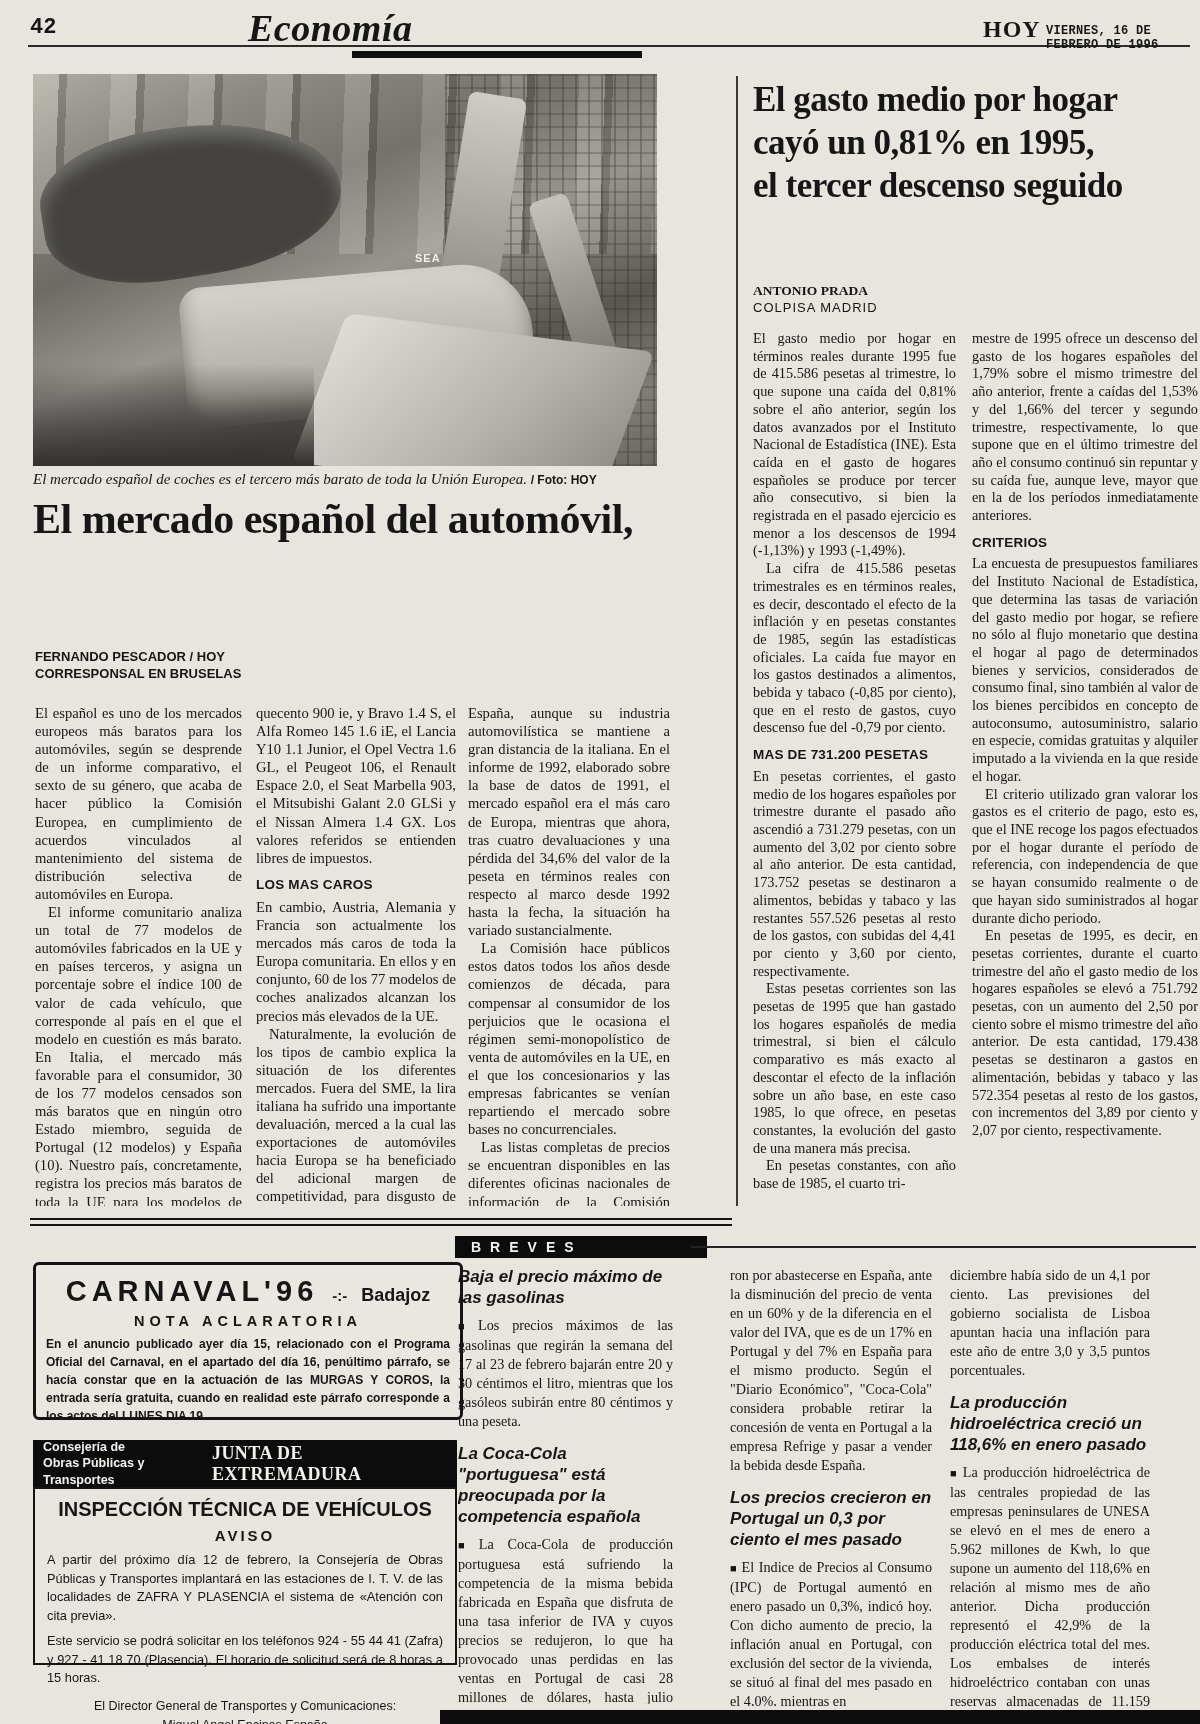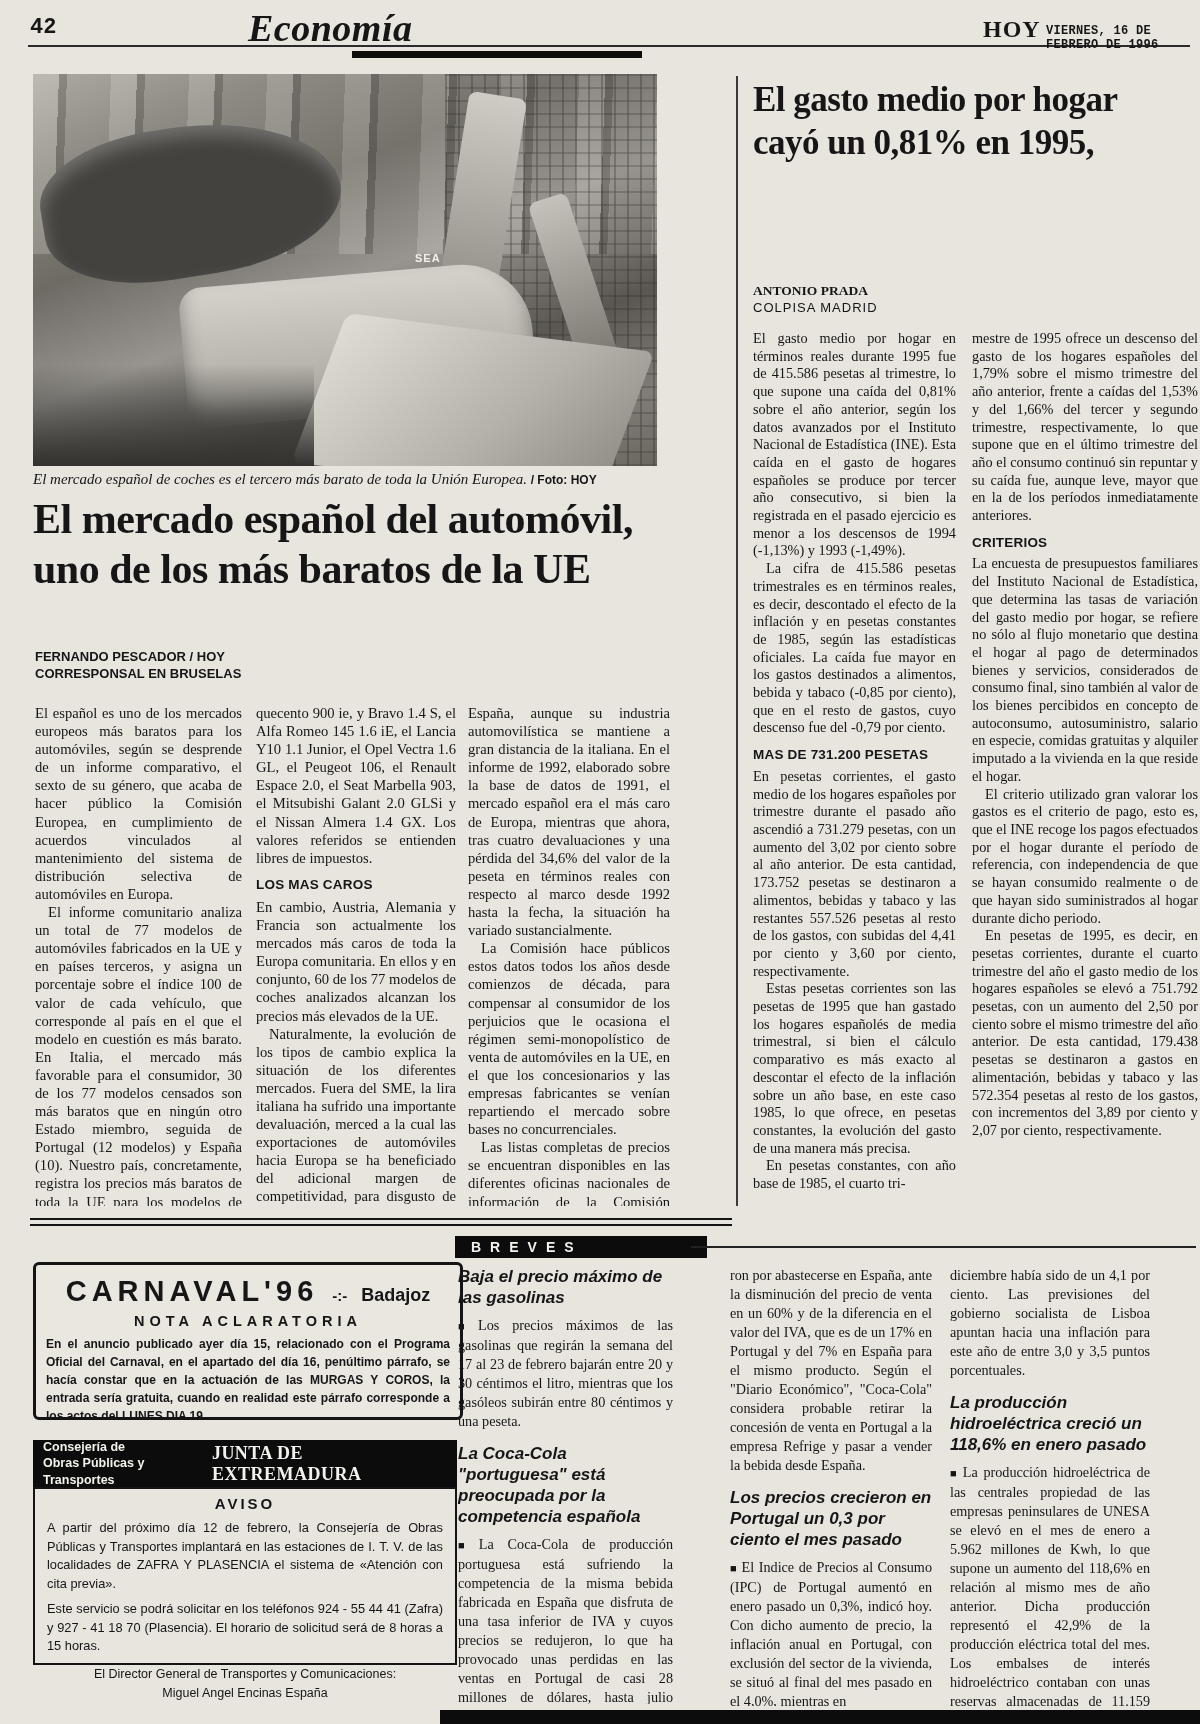--- a/index.html
+++ b/index.html
@@ -99,21 +99,20 @@
     <div class="ph ph-floor"></div>
     <div class="ph ph-label" style="left:382px;top:178px;">SEA</div>
   </div>
   <div class="abs caption" style="left:33px;top:471px;width:640px;">
     <span>El mercado español de coches es el tercero más barato de toda la Unión Europea.</span>
     <span class="credit">/ Foto: HOY</span>
   </div>
 
   <div class="abs headline-main" style="left:33px;top:494px;width:645px;">
     <div>El mercado español del automóvil,</div>
-    <div>uno de los más baratos de la UE</div>
   </div>
 
   <div class="abs byline" style="left:35px;top:648px;">
     <div>FERNANDO PESCADOR / HOY</div>
     <div>CORRESPONSAL EN BRUSELAS</div>
   </div>
 
   <div class="abs col body-main" style="left:35px;top:704px;width:207px;height:502px;">
     <p>El español es uno de los mercados europeos más baratos para los automóviles, según se desprende de un informe comparativo, el sexto de su género, que acaba de hacer público la Comisión Europea, en cumplimiento de acuerdos vinculados al mantenimiento del sistema de distribución selectiva de automóviles en Europa.</p>
     <p>El informe comunitario analiza un total de 77 modelos de automóviles fabricados en la UE y en países terceros, y asigna un porcentaje sobre el índice 100 de valor de cada vehículo, que corresponde al país en el que el modelo en cuestión es más barato. En Italia, el mercado más favorable para el consumidor, 30 de los 77 modelos censados son más baratos que en ningún otro Estado miembro, seguida de Portugal (12 modelos) y España (10). Nuestro país, concretamente, registra los precios más baratos de toda la UE para los modelos de Fiat Cin-</p>
@@ -131,20 +130,21 @@
     <p>España, aunque su industria automovilística se mantiene a gran distancia de la italiana. En el informe de 1992, elaborado sobre la base de datos de 1991, el mercado español era el más caro de Europa, mientras que ahora, tras cuatro devaluaciones y una pérdida del 34,6% del valor de la peseta en términos reales con respecto al marco desde 1992 hasta la fecha, la situación ha variado sustancialmente.</p>
     <p>La Comisión hace públicos estos datos todos los años desde comienzos de década, para compensar al consumidor de los perjuicios que le ocasiona el régimen semi-monopolístico de venta de automóviles en la UE, en el que los concesionarios y las empresas fabricantes se venían repartiendo el mercado sobre bases no concurrenciales.</p>
     <p>Las listas completas de precios se encuentran disponibles en las diferentes oficinas nacionales de información de la Comisión Europea, y en las bases de datos de la Unión Europea.</p>
   </div>
 
   <div class="abs vrule" style="left:736px;top:76px;height:1130px;"></div>
 
   <div class="abs headline-right" style="left:753px;top:78px;width:445px;">
     <div>El gasto medio por hogar</div>
     <div>cayó un 0,81% en 1995,</div>
+    <div>el tercer descenso seguido</div>
   </div>
   <div class="abs byline2" style="left:753px;top:282px;">
     <div class="l1">ANTONIO PRADA</div>
     <div class="l2">COLPISA MADRID</div>
   </div>
 
   <div class="abs col body-right" style="left:753px;top:330px;width:203px;height:876px;">
     <p>El gasto medio por hogar en términos reales durante 1995 fue de 415.586 pesetas al trimestre, lo que supone una caída del 0,81% sobre el año anterior, según los datos avanzados por el Instituto Nacional de Estadística (INE). Esta caída en el gasto de hogares españoles se produce por tercer año consecutivo, si bien la registrada en el pasado ejercicio es menor a los descensos de 1994 (-1,13%) y 1993 (-1,49%).</p>
     <p>La cifra de 415.586 pesetas trimestrales es en términos reales, es decir, descontado el efecto de la inflación y en pesetas constantes de 1985, según las estadísticas oficiales. La caída fue mayor en los gastos destinados a alimentos, bebida y tabaco (-0,85 por ciento), que en el resto de gastos, cuyo descenso fue del -0,79 por ciento.</p>
     <div class="col-subhead">MAS DE 731.200 PESETAS</div>
@@ -176,20 +176,21 @@
   </div>
 
   <div class="abs junta-band" style="left:33px;top:1440px;width:404px;height:47px;">
     <div class="dept">
       <div>Consejería de</div>
       <div>Obras Públicas y Transportes</div>
     </div>
     <div class="org">JUNTA DE EXTREMADURA</div>
   </div>
   <div class="abs aviso" style="left:33px;top:1487px;width:420px;height:174px;">
+    <div class="t">INSPECCIÓN TÉCNICA DE VEHÍCULOS</div>
     <div class="a">AVISO</div>
     <p>A partir del próximo día 12 de febrero, la Consejería de Obras Públicas y Transportes implantará en las estaciones de I. T. V. de las localidades de ZAFRA Y PLASENCIA el sistema de «Atención con cita previa».</p>
     <p>Este servicio se podrá solicitar en los teléfonos 924 - 55 44 41 (Zafra) y 927 - 41 18 70 (Plasencia). El horario de solicitud será de 8 horas a 15 horas.</p>
     <div class="sig">
       <div>El Director General de Transportes y Comunicaciones:</div>
       <div>Miguel Angel Encinas España</div>
     </div>
   </div>
 
   <div class="abs col body-bottom" style="left:458px;top:1266px;width:215px;height:438px;">

